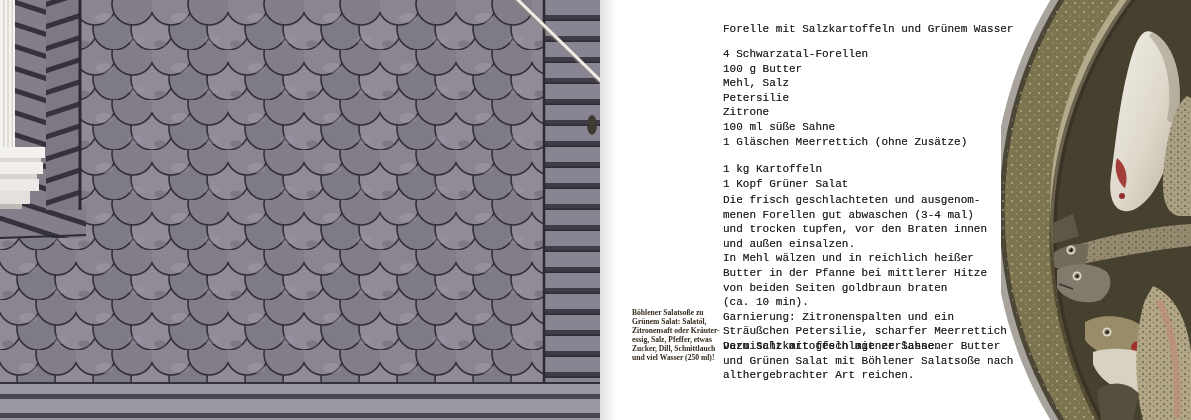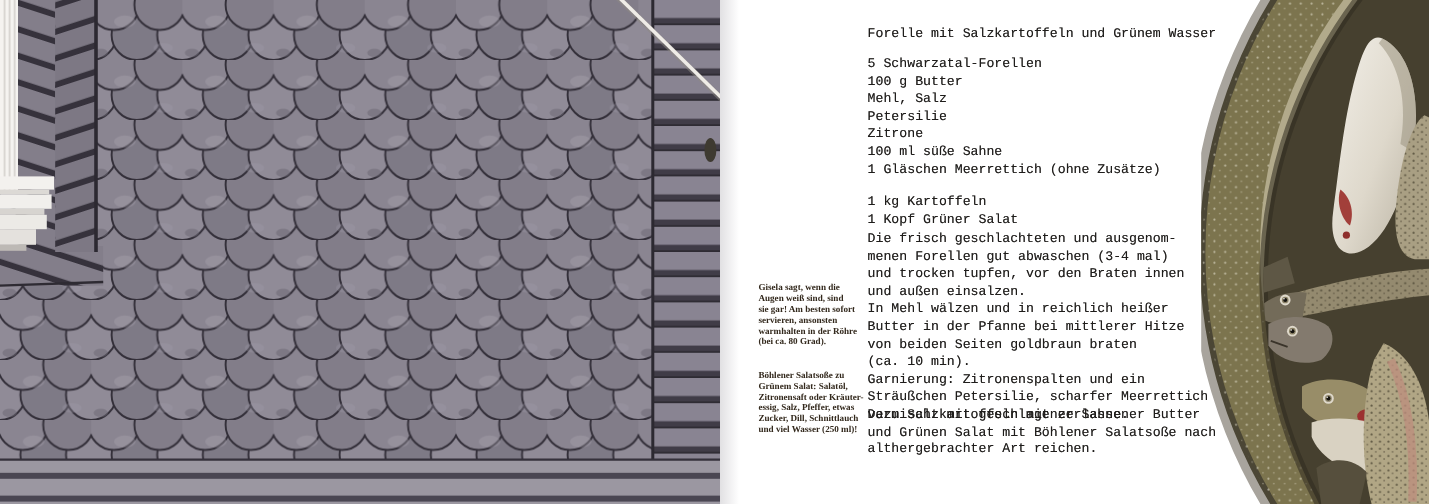--- a/index.html
+++ b/index.html
@@ -122,36 +122,30 @@
         <line x1="513" y1="-4" x2="607" y2="88" stroke="#8f8a84" stroke-width="5" opacity="0.5"></line>
         <line x1="514" y1="-4" x2="606" y2="86" stroke="#efece7" stroke-width="3"></line>
       </g>
 
       <ellipse cx="592" cy="125" rx="5" ry="10" fill="#3e3a31"></ellipse>
     </svg>
   </figure>
 
   <div class="gutter"></div>
 
-  <p class="note note-1">Gisela sagt, wenn die
-Augen weiß sind, sind
-sie gar! Am besten sofort
-servieren, ansonsten
-warmhalten in der Röhre
-(bei ca. 80 Grad).</p>
   <p class="note note-2">Böhlener Salatsoße zu
 Grünem Salat: Salatöl,
 Zitronensaft oder Kräuter-
 essig, Salz, Pfeffer, etwas
 Zucker, Dill, Schnittlauch
 und viel Wasser (250 ml)!</p>
 
   <section class="recipe">
     <h1>Forelle mit Salzkartoffeln und Grünem Wasser</h1>
-    <pre class="ing-main">5 Schwarzatal-Forellen
+    <pre class="ing-main">4 Schwarzatal-Forellen
 100 g Butter
 Mehl, Salz
 Petersilie
 Zitrone
 100 ml süße Sahne
 1 Gläschen Meerrettich (ohne Zusätze)</pre>
     <pre class="ing-sides">1 kg Kartoffeln
 1 Kopf Grüner Salat</pre>
     <pre class="instr">Die frisch geschlachteten und ausgenom-
 menen Forellen gut abwaschen (3-4 mal)

